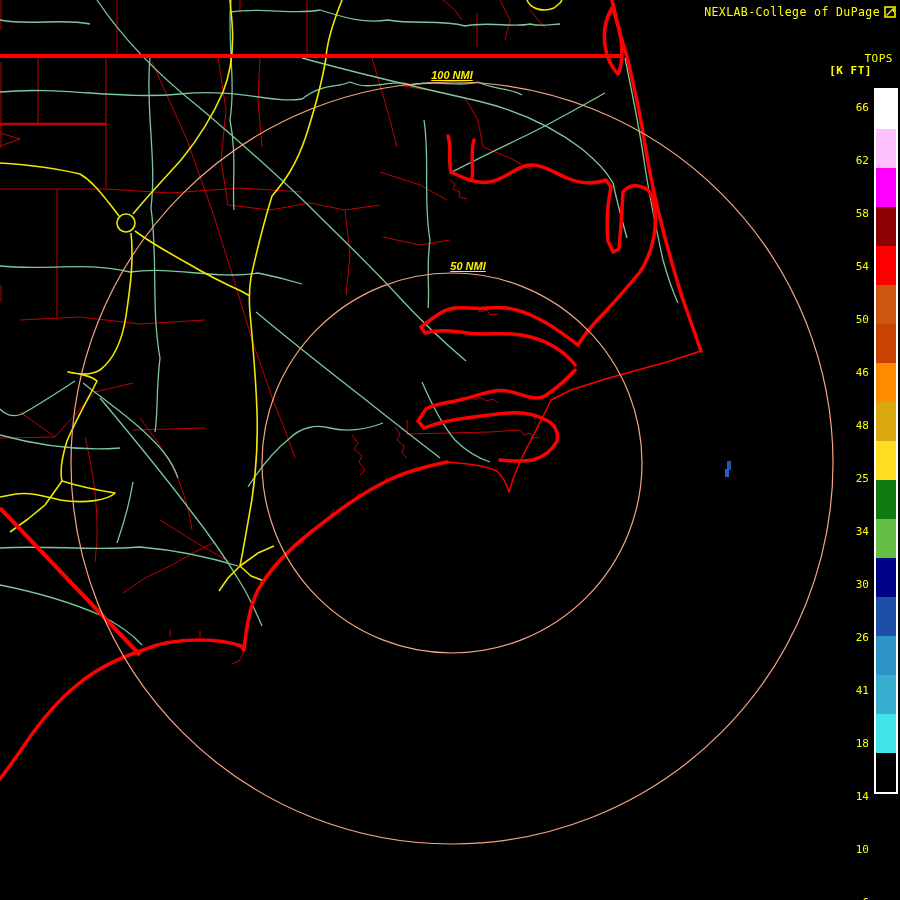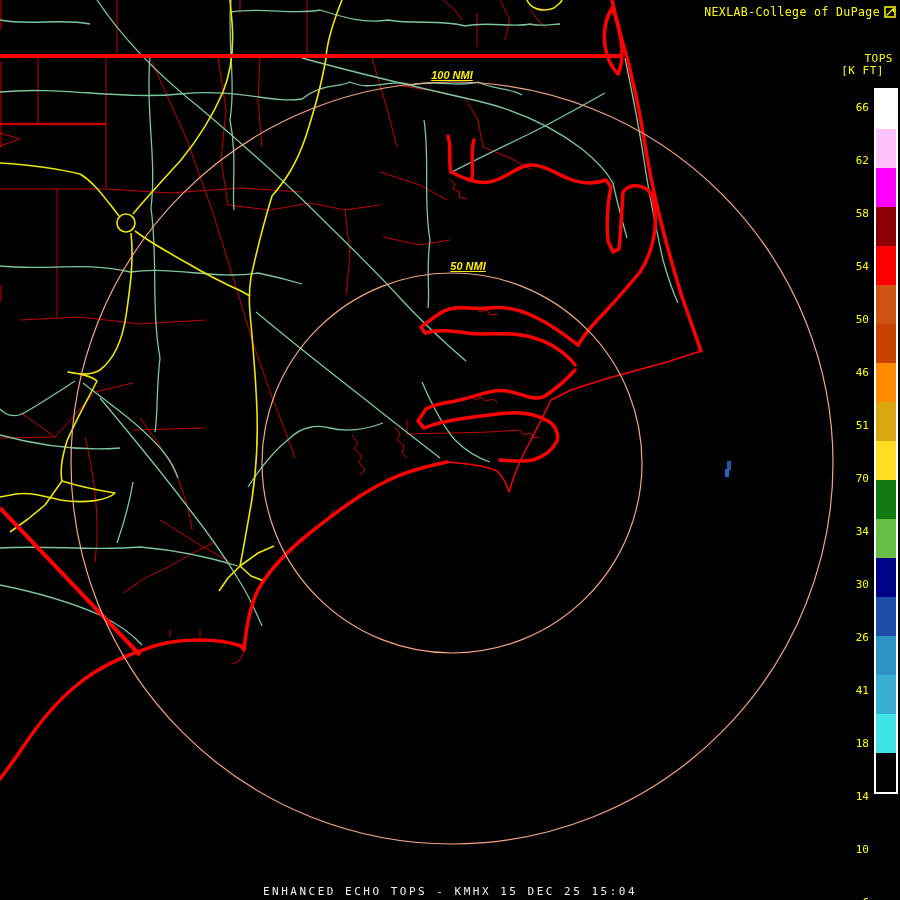--- a/index.html
+++ b/index.html
@@ -17,21 +17,21 @@
   .g  {stroke:var(--c-green);stroke-width:1.3;fill:none;stroke-linejoin:round;}
   .y  {stroke:var(--c-yellow);stroke-width:1.6;fill:none;stroke-linejoin:round;}
   .ring{stroke:var(--c-ring);stroke-width:1.2;fill:none;}
   
   .brand{
     position:absolute;top:5px;right:4px;color:var(--c-label);
     font-size:11.5px;letter-spacing:.4px;display:flex;align-items:center;gap:4px;
   }
   .legend-title{position:absolute;color:var(--c-label);font-size:11px;letter-spacing:.5px;}
   #legendTitle{top:52px;right:7px;}
-  #legendUnits{top:64px;right:16px;}
+  #legendUnits{top:64px;right:28px;font-weight:bold;}
   .legend{position:absolute;top:88px;right:2px;display:flex;align-items:flex-start;}
   .legend-labels{display:flex;flex-direction:column;margin-right:5px;gap:14px;}
   .legend-labels div{
     height:39px;line-height:39px;color:var(--c-label);font-size:11px;
     text-align:right;min-width:24px;
   }
   .legend-bar{border:2px solid #fff;background:#000;}
   .legend-bar div{width:20px;height:39px;}
   .nmi-label{
     position:absolute;color:#FFEE00;font-family:"Liberation Sans",sans-serif;
@@ -175,22 +175,22 @@
   <div class="legend-title" id="legendUnits">[K FT]</div>
 
   <div class="legend">
     <div class="legend-labels" id="legendLabels">
         <div>66</div>
         <div>62</div>
         <div>58</div>
         <div>54</div>
         <div>50</div>
         <div>46</div>
-        <div>51</div>
-        <div>70</div>
+        <div>48</div>
+        <div>25</div>
         <div>34</div>
         <div>30</div>
         <div>26</div>
         <div>41</div>
         <div>18</div>
         <div>14</div>
         <div>10</div>
         <div>6</div>
         <div>2</div>
         <div>TH</div>
@@ -213,15 +213,14 @@
         <div style="background: rgb(46, 147, 197);"></div>
         <div style="background: rgb(56, 175, 208);"></div>
         <div style="background: rgb(63, 227, 232);"></div>
         <div style="background: rgb(0, 0, 0);"></div>
       </div>
   </div>
 
   <div class="nmi-label" id="innerRingLabel" style="left: 468px; top: 260px;">50 NMI</div>
   <div class="nmi-label" id="outerRingLabel" style="left: 452px; top: 69px;">100 NMI</div>
 
-  <div class="status">ENHANCED ECHO TOPS - KMHX 15 DEC 25 15:04</div>
 
 </div>
 
 </body></html>

